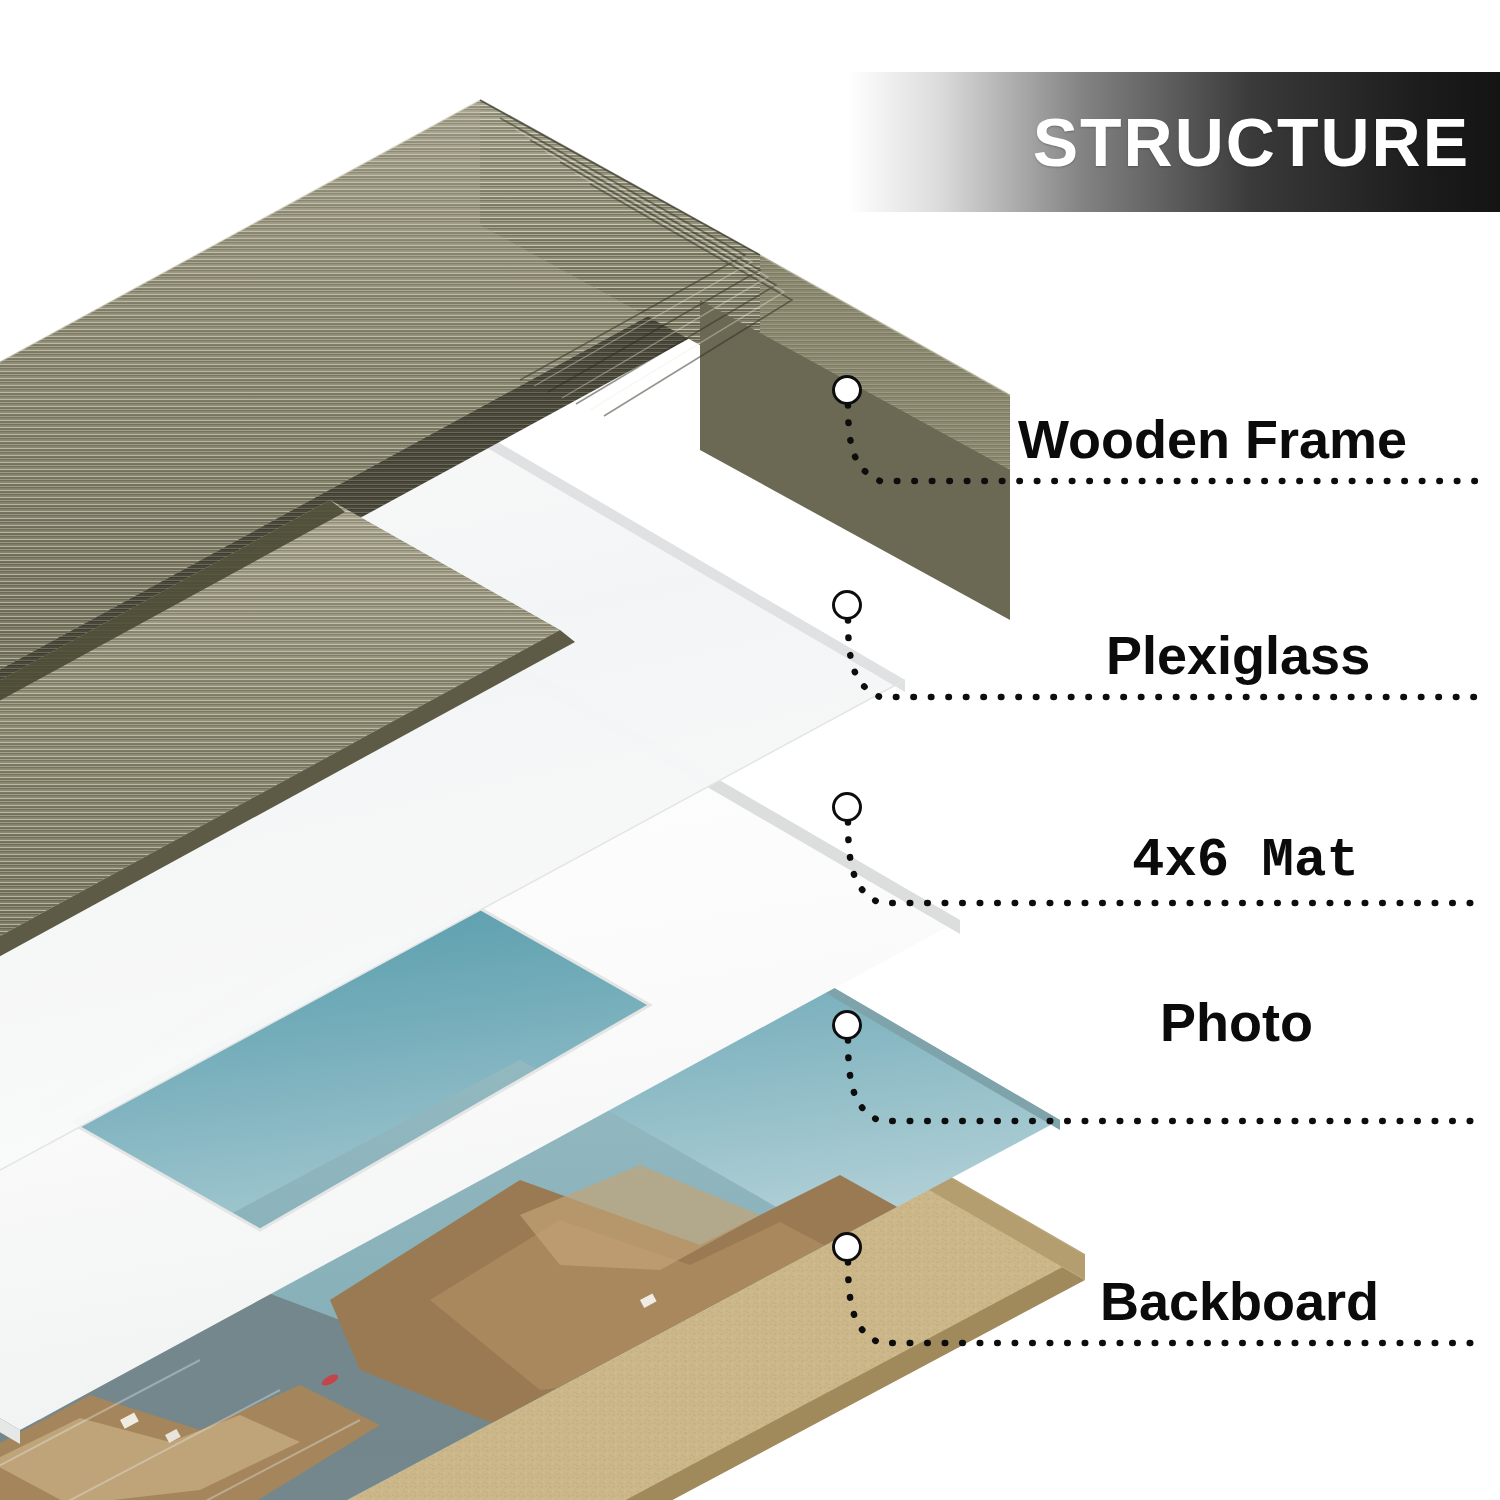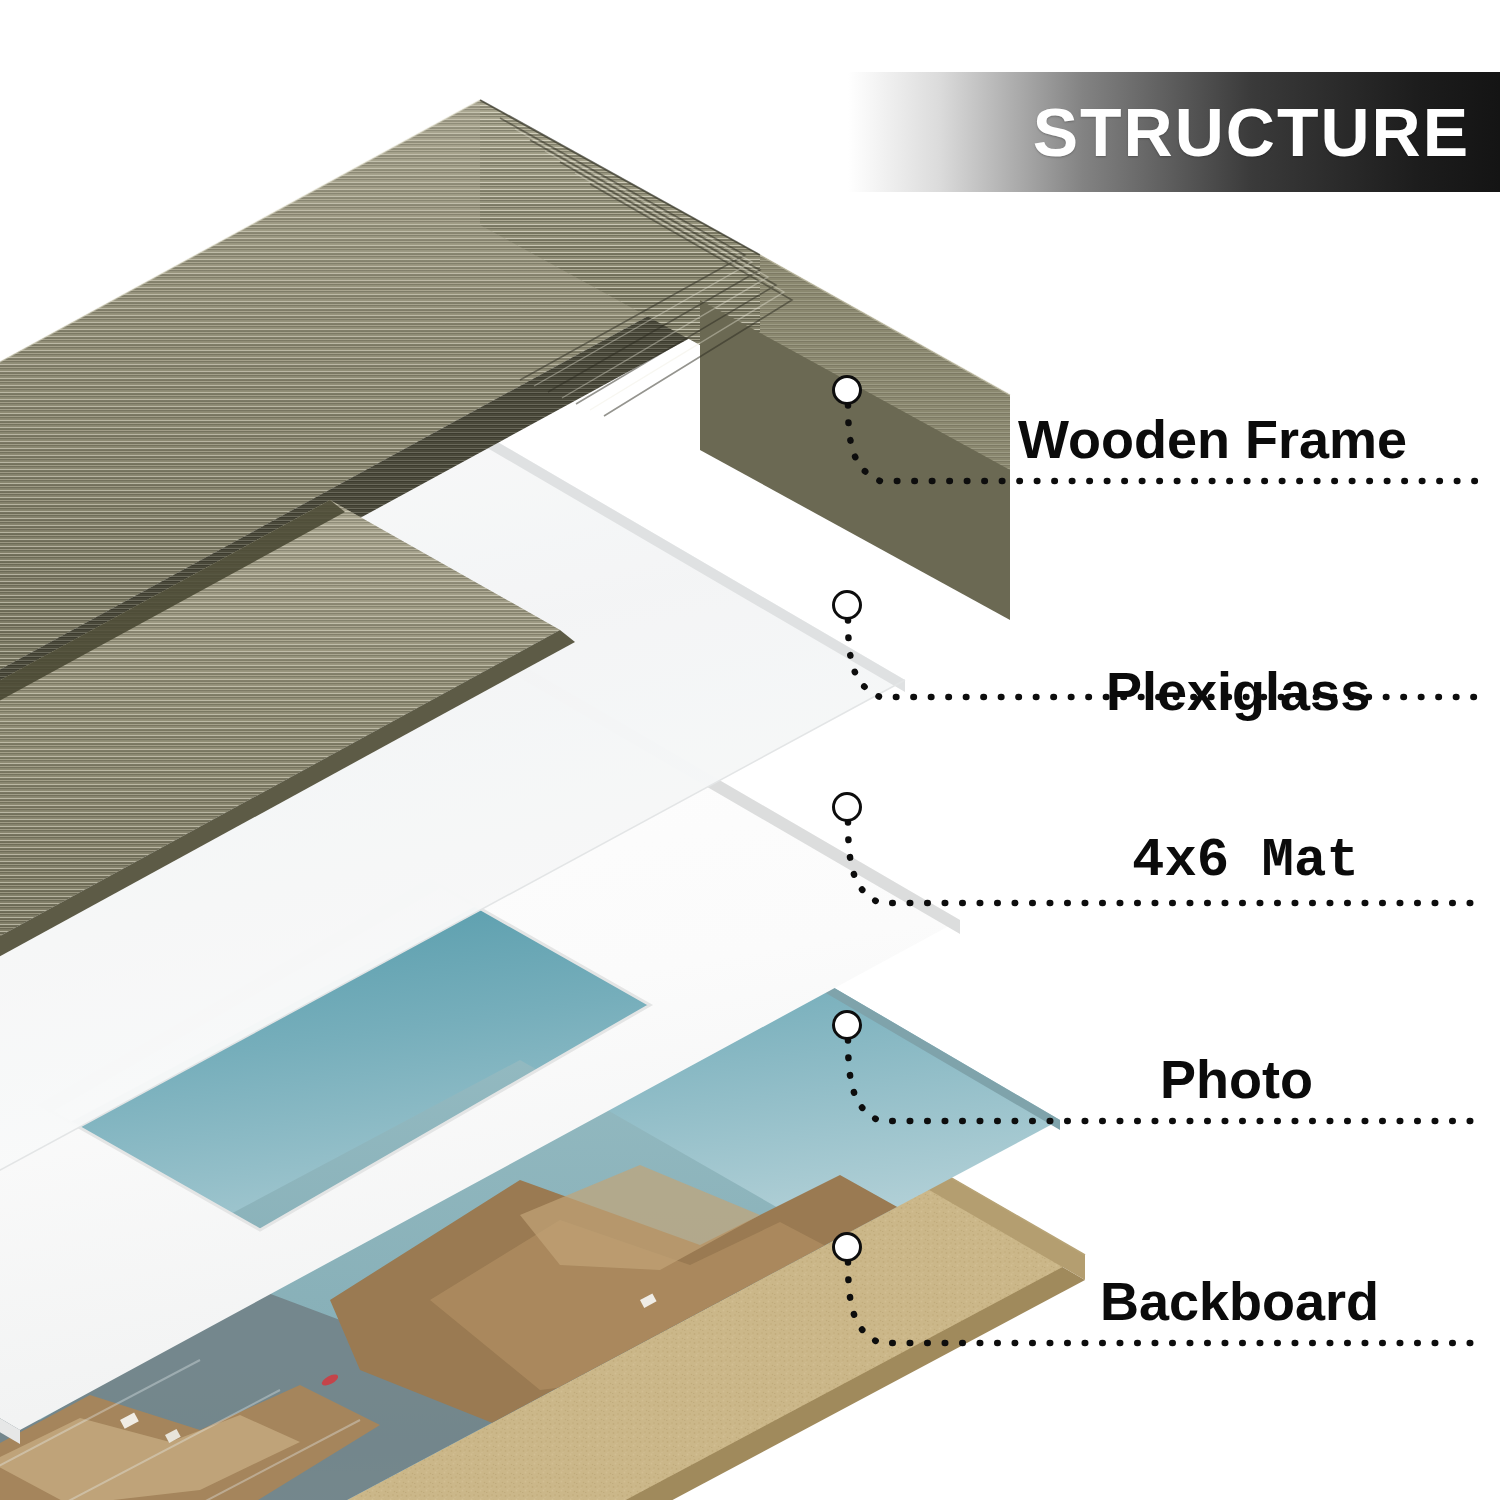--- a/index.html
+++ b/index.html
@@ -4,21 +4,21 @@
 <title>Frame Structure Infographic</title>
 <style>
   * { margin:0; padding:0; box-sizing:border-box; }
   html,body { width:1500px; height:1500px; overflow:hidden; background:#ffffff; }
   body { font-family:"Liberation Sans", sans-serif; position:relative; }
 
   #stage { position:absolute; inset:0; width:1500px; height:1500px; overflow:hidden; background:#fff; }
 
   
   #banner {
-    position:absolute; left:848px; top:72px; width:652px; height:120px;
+    position:absolute; left:848px; top:72px; width:652px; height:140px;
     background:linear-gradient(to right,
       rgba(255,255,255,0) 0%,
       rgba(190,190,190,0.55) 14%,
       rgba(120,120,120,0.92) 36%,
       #3a3a3a 62%,
       #1c1c1c 88%,
       #141414 100%);
     display:flex; align-items:center; justify-content:flex-end;
     padding-right:30px;
     z-index:60;
@@ -242,31 +242,31 @@
     <span id="banner-text">STRUCTURE</span>
   </div>
 
   <div class="callout">
     <span class="dot" style="left:832px; top:375px;"></span>
     <span class="label" style="left:1018px; top:412px;">Wooden Frame</span>
   </div>
 
   <div class="callout">
     <span class="dot" style="left:832px; top:590px;"></span>
-    <span class="label" style="left:1106px; top:664px;">Plexiglass</span>
+    <span class="label" style="left:1106px; top:628px;">Plexiglass</span>
   </div>
 
   <div class="callout">
     <span class="dot" style="left:832px; top:792px;"></span>
     <span class="label" style="left:1132px; top:834px;font-family:Liberation Mono, monospace;">4x6 Mat</span>
   </div>
 
   <div class="callout">
     <span class="dot" style="left:832px; top:1010px;"></span>
-    <span class="label" style="left:1160px; top:1052px;">Photo</span>
+    <span class="label" style="left:1160px; top:995px;">Photo</span>
   </div>
 
   <div class="callout">
     <span class="dot" style="left:832px; top:1232px;"></span>
     <span class="label" style="left:1100px; top:1274px;">Backboard</span>
   </div>
 
   <ul class="sr">
     <li>Wooden Frame</li>
 

